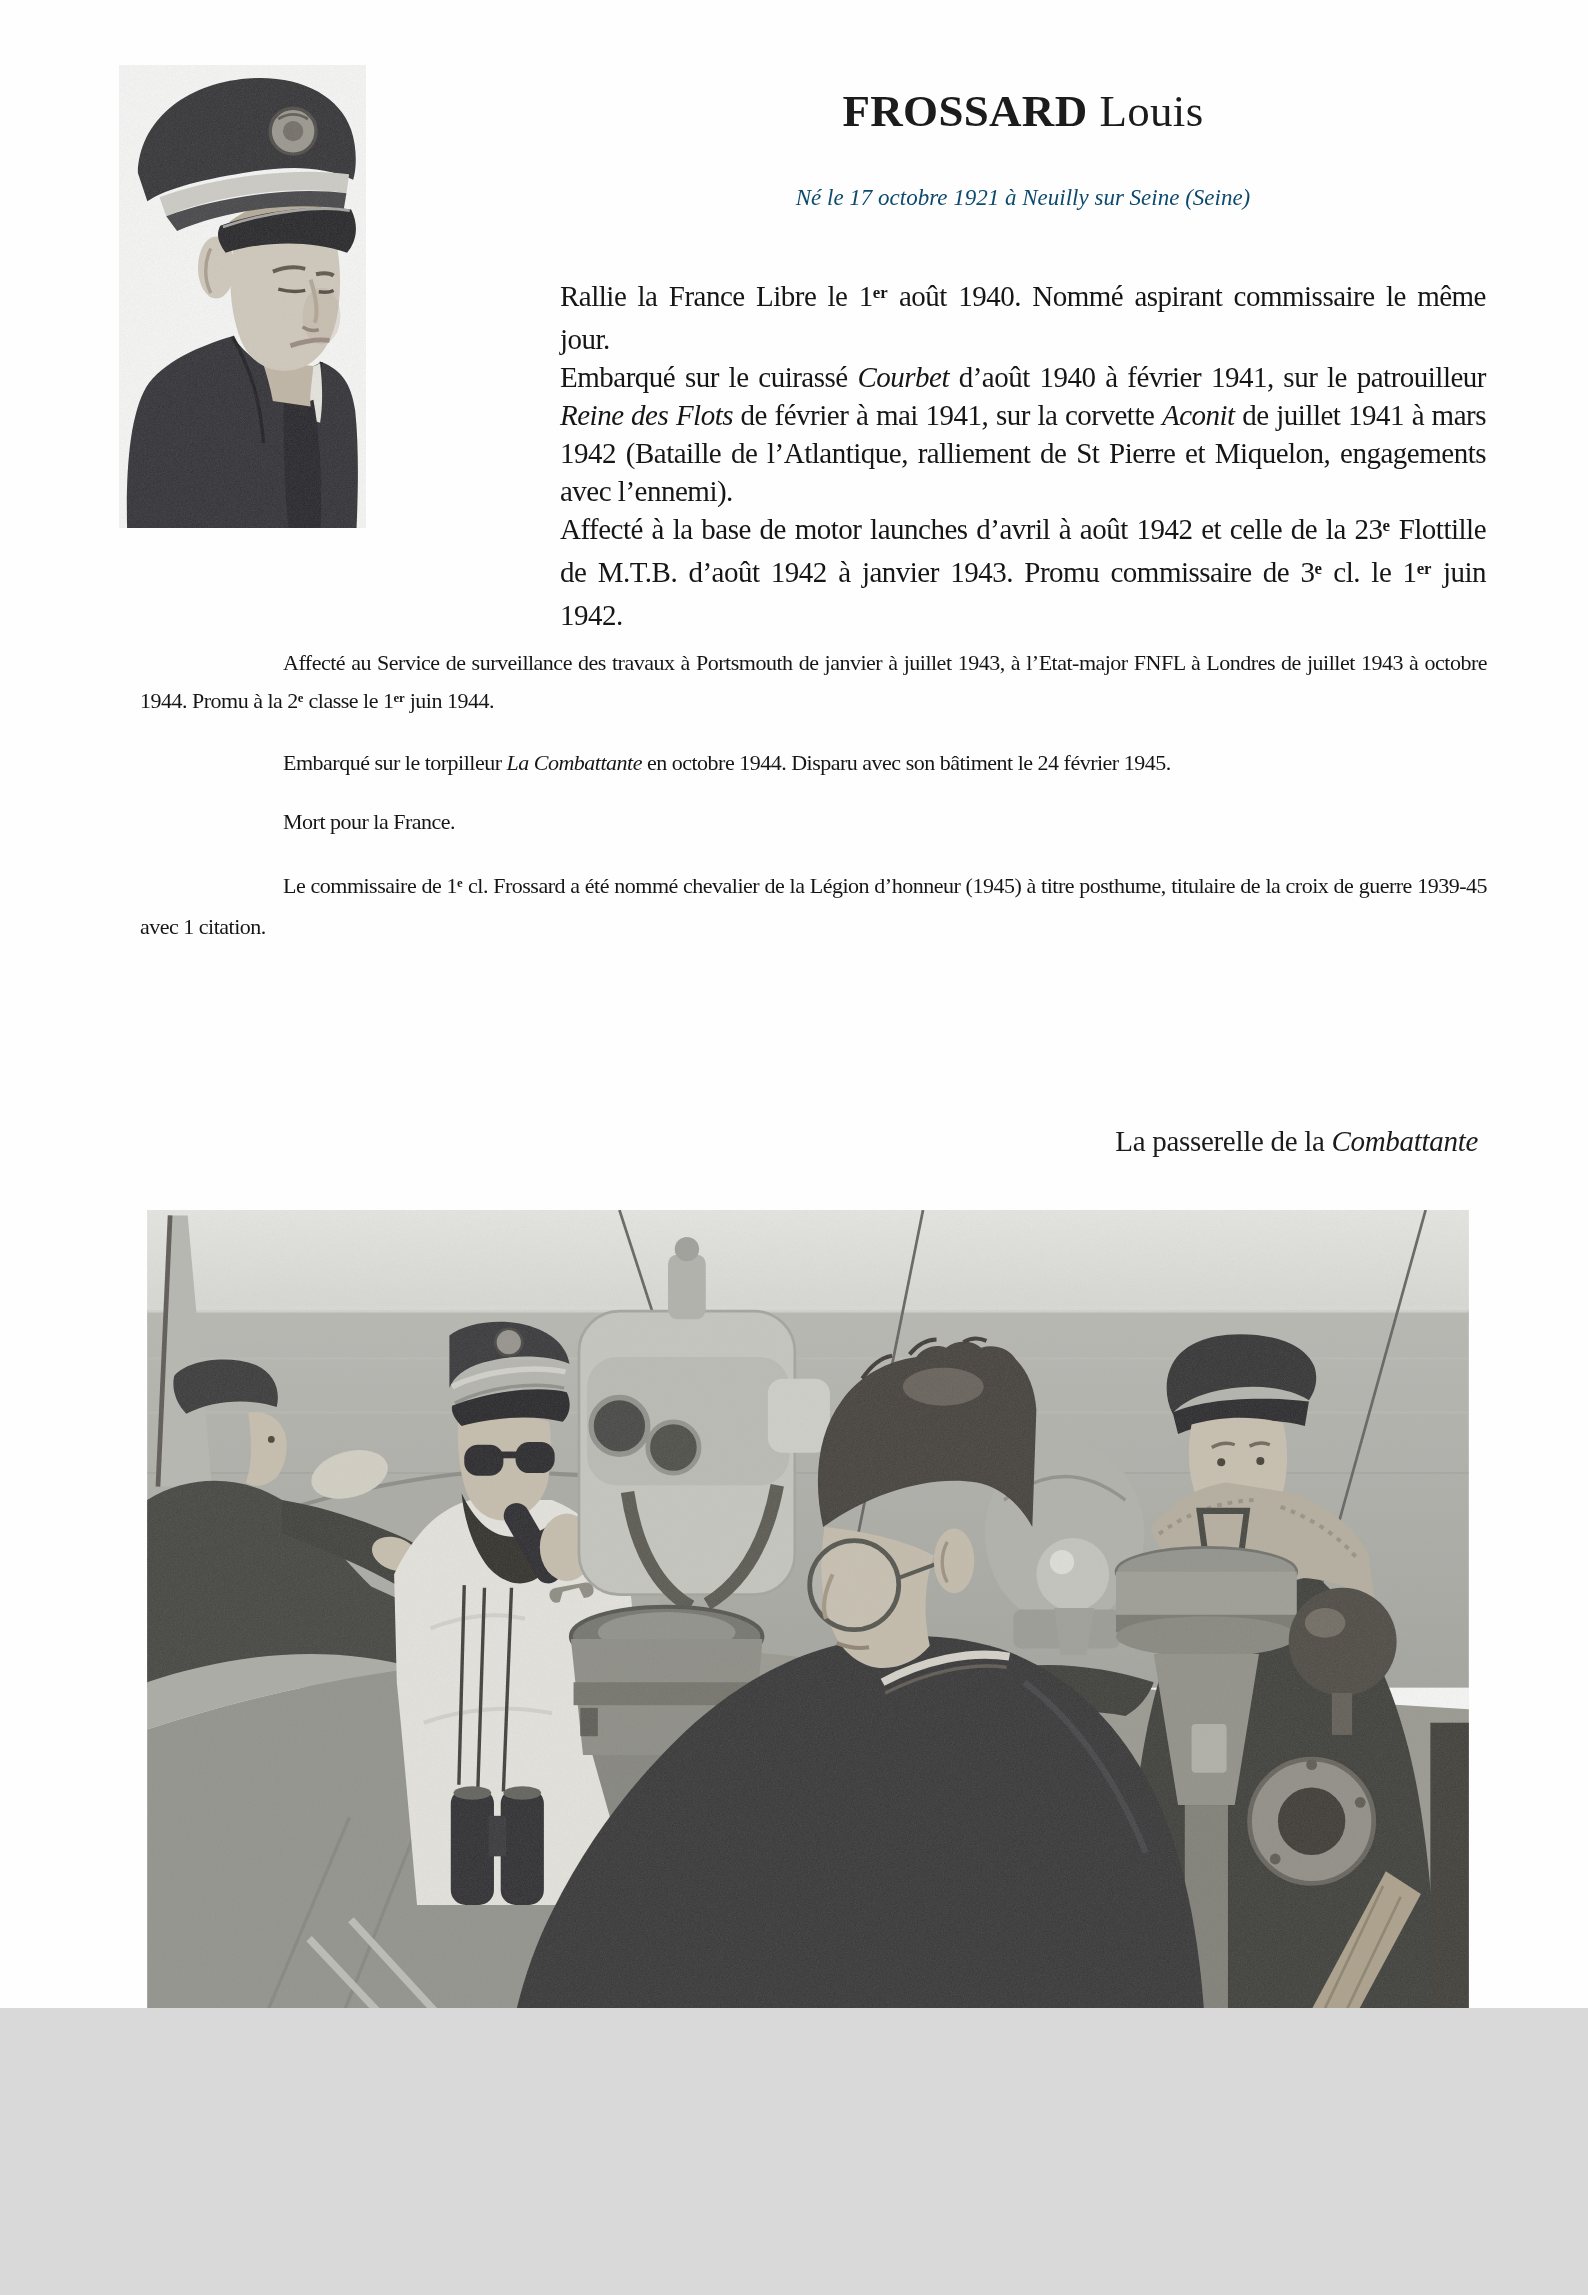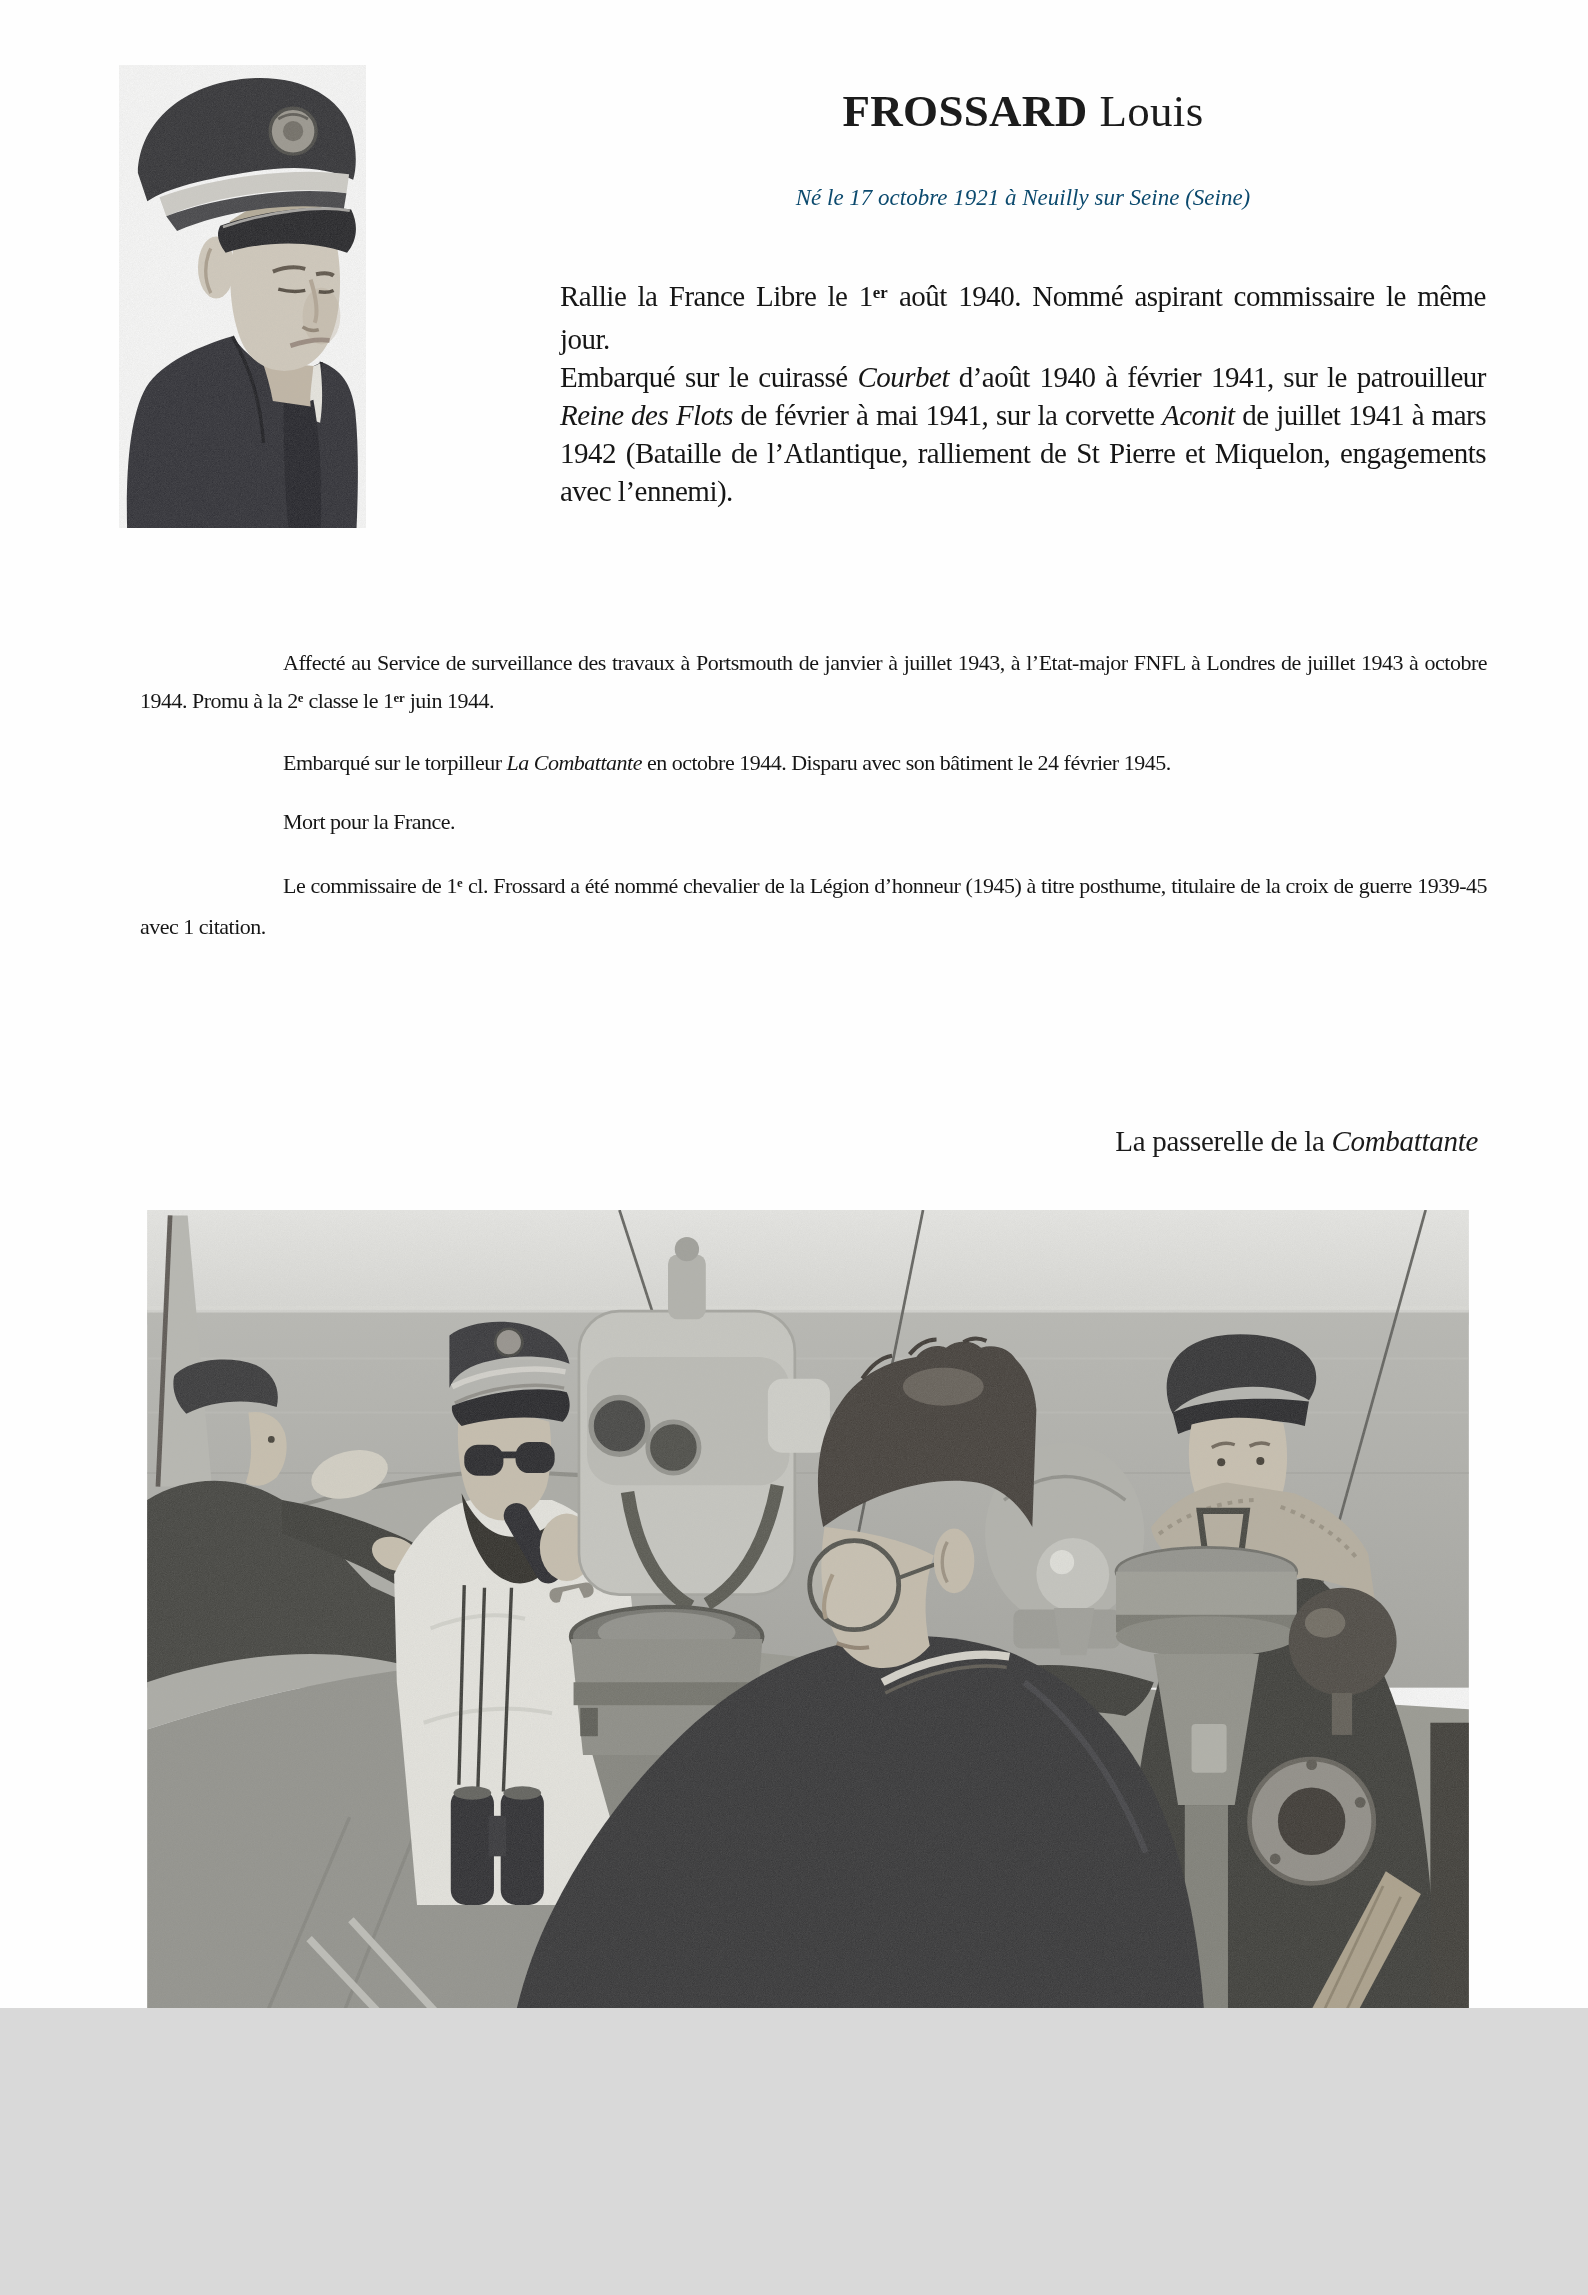--- a/index.html
+++ b/index.html
@@ -99,20 +99,21 @@
 
   <div class="title">
     <span class="surname">FROSSARD</span><span class="firstname">Louis</span>
   </div>
 
   <div class="subtitle">Né le 17 octobre 1921 à Neuilly sur Seine (Seine)</div>
 
   <div class="intro">
     <p><span>Rallie la France Libre le 1</span><sup>er</sup><span> août 1940. Nommé aspirant commissaire le même jour.</span></p>
     <p><span>Embarqué sur le cuirassé </span><span class="it">Courbet</span><span> d’août 1940 à février 1941, sur le patrouilleur </span><span class="it">Reine des Flots</span><span> de février à mai 1941, sur la corvette </span><span class="it">Aconit</span><span> de juillet 1941 à mars 1942 (Bataille de l’Atlantique, ralliement de St Pierre et Miquelon, engagements avec l’ennemi).</span></p>
+    <p><span>Affecté à la base de motor launches d’avril à août 1942 et celle de la 23</span><sup>e</sup><span> Flottille de M.T.B. d’août 1942 à janvier 1943. Promu commissaire de 3</span><sup>e</sup><span> cl. le 1</span><sup>er</sup><span> juin 1942.</span></p>
   </div>
 
   <div class="wide">
     <p><span>Affecté au Service de surveillance des travaux à Portsmouth de janvier à juillet 1943, à l’Etat-major FNFL à Londres de juillet 1943 à octobre 1944. Promu à la 2</span><sup>e</sup><span> classe le 1</span><sup>er</sup><span> juin 1944.</span></p>
     <p><span>Embarqué sur le torpilleur </span><span class="it">La Combattante</span><span> en octobre 1944. Disparu avec son bâtiment le 24 février 1945.</span></p>
     <p><span>Mort pour la France.</span></p>
     <p><span>Le commissaire de 1</span><sup>e</sup><span> cl. Frossard a été nommé chevalier de la Légion d’honneur (1945) à titre posthume, titulaire de la croix de guerre 1939-45 avec 1 citation.</span></p>
   </div>
 
   <div class="caption"><span>La passerelle de la </span><span class="it">Combattante</span></div>

